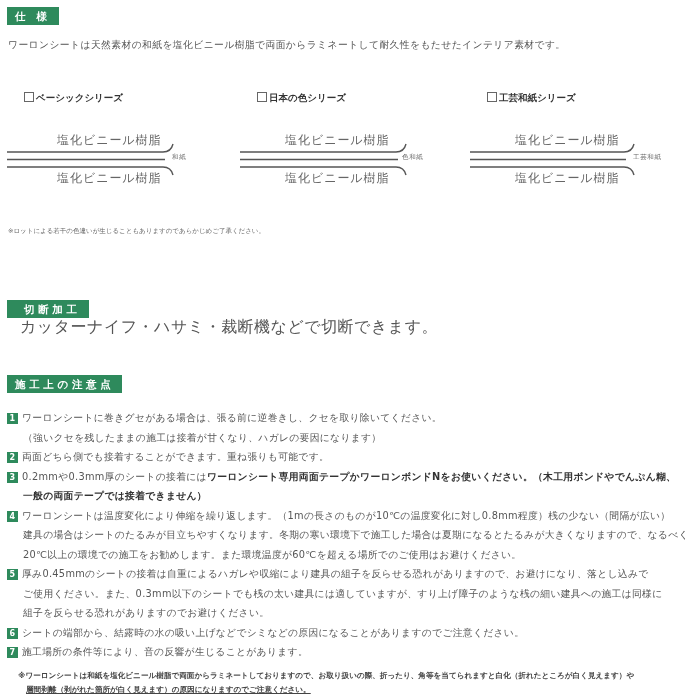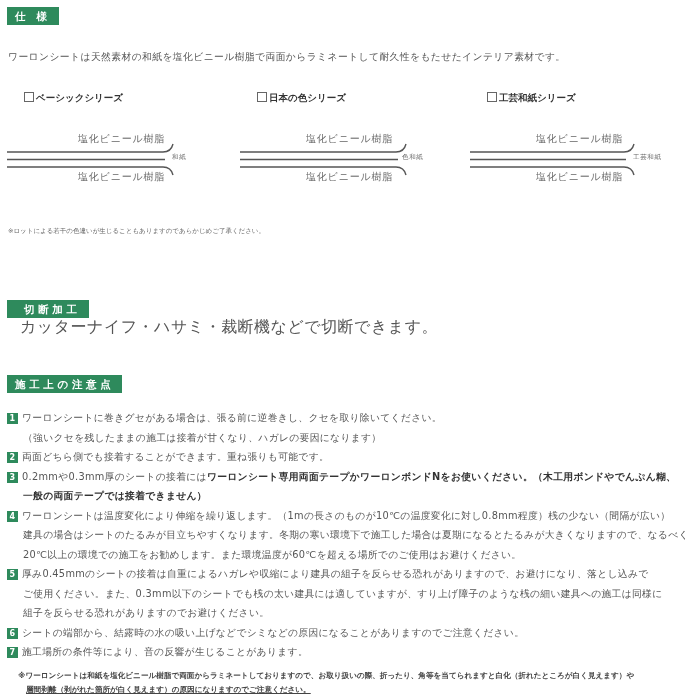--- a/index.html
+++ b/index.html
@@ -7,38 +7,38 @@
     width:700px; height:700px; overflow:hidden; position:relative;
     font-family: "DejaVu Sans", "Liberation Sans", sans-serif;
     color:#444;
   }
   .sec-label {
     position:absolute; left:7px; height:18px; line-height:18px;
     background:#2e8a5c; color:#fff; font-size:10.5px; font-weight:bold;
     padding:0 8px; letter-spacing:0.35em;
   }
   .intro {
-    position:absolute; left:8px; top:51px; font-size:9.8px; color:#555;
+    position:absolute; left:8px; top:39px; font-size:9.8px; color:#555;
     letter-spacing:0.04em; white-space:nowrap;
   }
   .series {
     position:absolute; top:92px; width:225px; height:100px;
   }
   .series-title {
     position:absolute; left:17px; top:0; font-size:9.5px; font-weight:bold; color:#333;
     white-space:nowrap;
   }
   .series-title .box {
     display:inline-block; width:8px; height:8px; border:1px solid #666;
     margin-right:2px; vertical-align:-1px;
   }
   .diagram { position:absolute; left:0; top:40px; width:225px; height:60px; }
   .diagram svg { position:absolute; left:0; top:0; }
   .lbl-top, .lbl-bot {
-    position:absolute; font-size:10px; color:#666; white-space:nowrap; letter-spacing:0.08em;margin-left:21px;
+    position:absolute; font-size:12px; color:#666; white-space:nowrap; letter-spacing:0.08em;
   }
   .lbl-top { top:0px; }
   .lbl-bot { top:38px; }
   .lbl-mid { position:absolute; top:21px; font-size:6.5px; color:#666; white-space:nowrap; letter-spacing:0.1em; }
   .note-small {
     position:absolute; left:8px; top:227px; font-size:6.5px; color:#666; white-space:nowrap;text-align:center;
   }
   .cut-text {
     position:absolute; left:20px; top:317px; font-size:16px; color:#555; white-space:nowrap;
     letter-spacing:0.03em;

